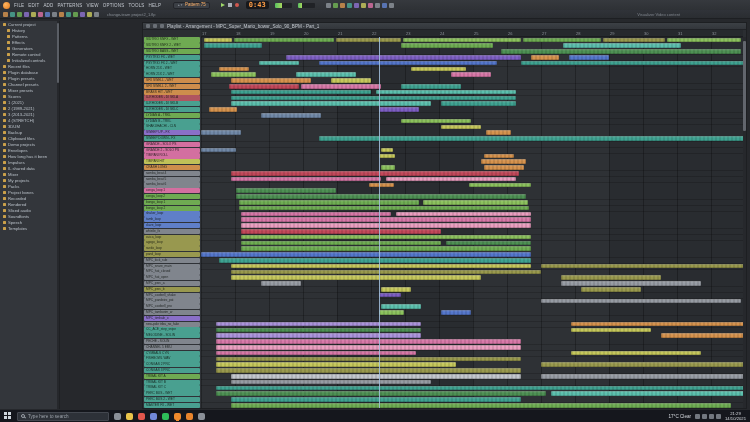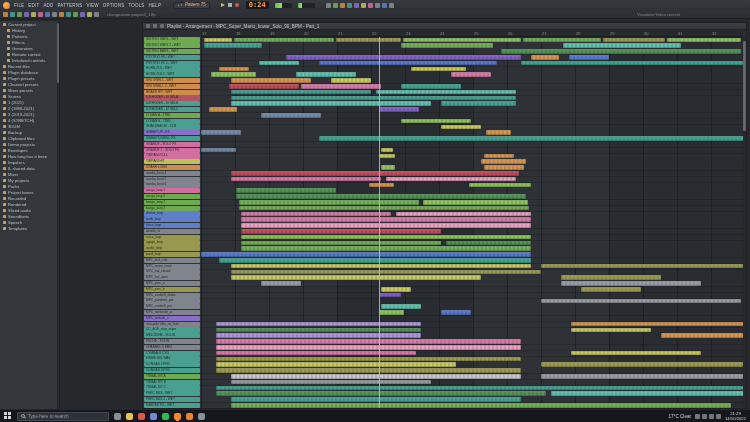--- a/index.html
+++ b/index.html
@@ -101,21 +101,21 @@
         <div class="menu-item">HELP</div>
       </div>
     <div class="pattern-box">
       <span class="arrows">▲▼</span>
       <span>Pattern 75</span>
     </div>
     <div class="transport">
       <div class="t-play"></div>
       <div class="t-stop"></div>
       <div class="t-rec"></div>
-      <div class="lcd">0:24</div>
+      <div class="lcd">0:43</div>
     </div>
     <div class="meter">
         <i style="width:42%"></i>
       </div>
     <div class="meter">
         <i style="width:24%"></i>
       </div>
     <div class="iconrow" id="row1-icons">
         <div class="icon-sq" style="background-color: rgb(138, 143, 150);"></div>
         <div class="icon-sq" style="background-color: rgb(111, 174, 83);"></div>

